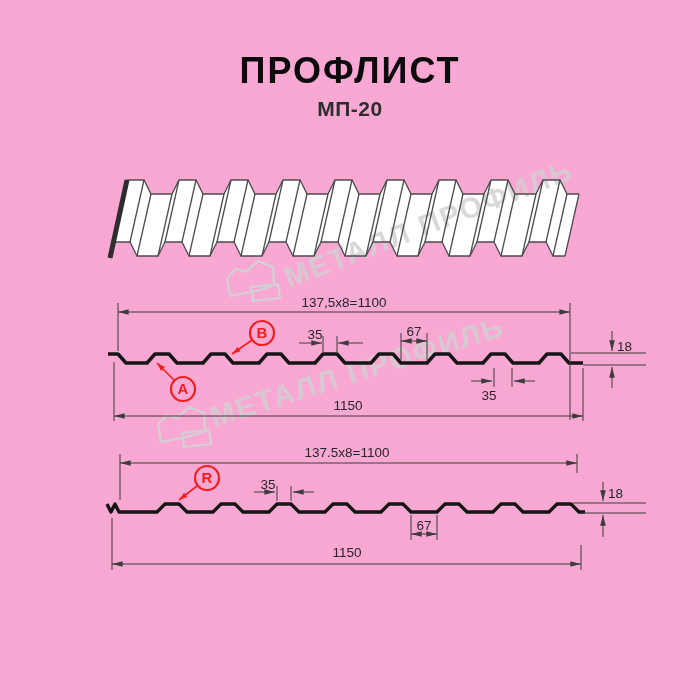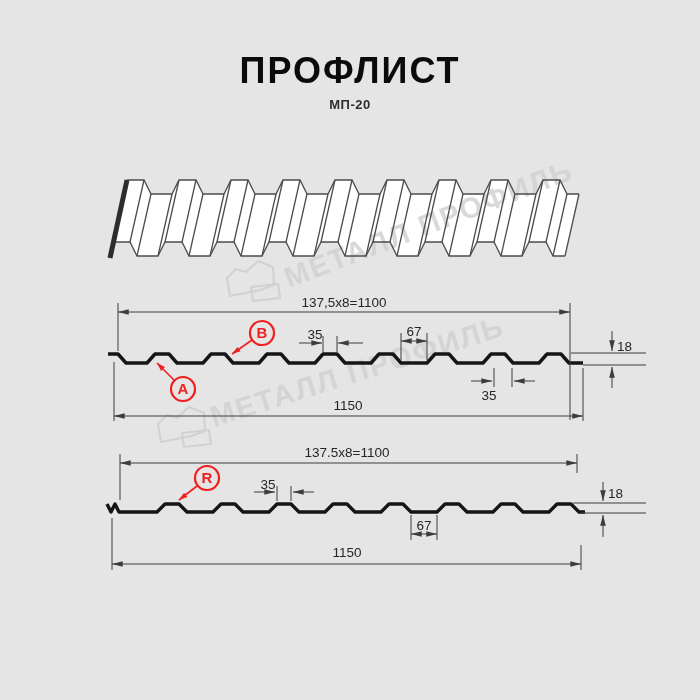--- a/index.html
+++ b/index.html
@@ -1,21 +1,21 @@
 <!DOCTYPE html>
 <html><head>
 <meta charset="utf-8">
 <style>
   html,body{margin:0;padding:0;background:#fff;}
-  .screen{position:relative;width:700px;height:700px;background:#e5e5e5;overflow:hidden;
+  .screen{position:relative;width:700px;height:700px;background:#f9a8d4;overflow:hidden;
           font-family:"Liberation Sans",sans-serif;}
   .title{position:absolute;top:50px;left:0;width:700px;text-align:center;
          font-size:36px;font-weight:bold;letter-spacing:2px;color:#0b0b0b;}
   .subtitle{position:absolute;top:97px;left:0;width:700px;text-align:center;
-         font-size:13px;font-weight:bold;letter-spacing:.5px;color:#2d2d2d;}
+         font-size:21px;font-weight:bold;letter-spacing:.5px;color:#2d2d2d;}
   .footer{position:absolute;top:612px;left:0;width:700px;text-align:center;
          font-size:17px;letter-spacing:1.5px;color:#3a3a3a;}
   svg.canvas{position:absolute;left:0;top:0;}
   .prof{fill:none;stroke:#151515;stroke-width:3.4;stroke-linejoin:round;}
   .dims line{stroke:#3c3c3c;stroke-width:1;}
   .dims text{fill:#262626;stroke:none;font-family:"Liberation Sans",sans-serif;font-size:13.5px;}
   .red line{stroke:#f21d1d;stroke-width:1.6;}
   .red circle{fill:none;stroke:#f21d1d;stroke-width:2.2;}
   .red text{fill:#f21d1d;stroke:none;font-size:15px;font-weight:bold;text-anchor:middle;
             font-family:"Liberation Sans",sans-serif;}

